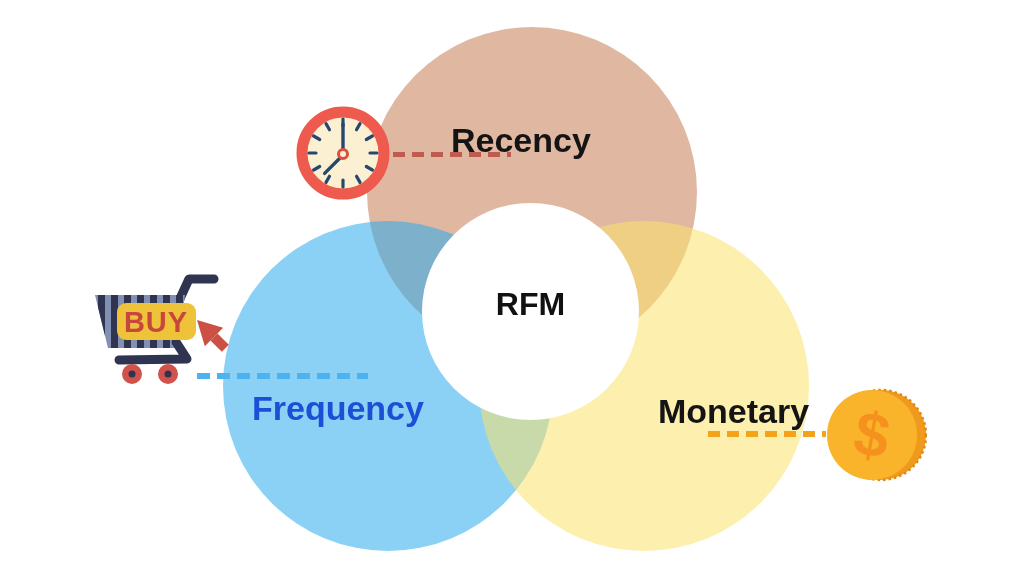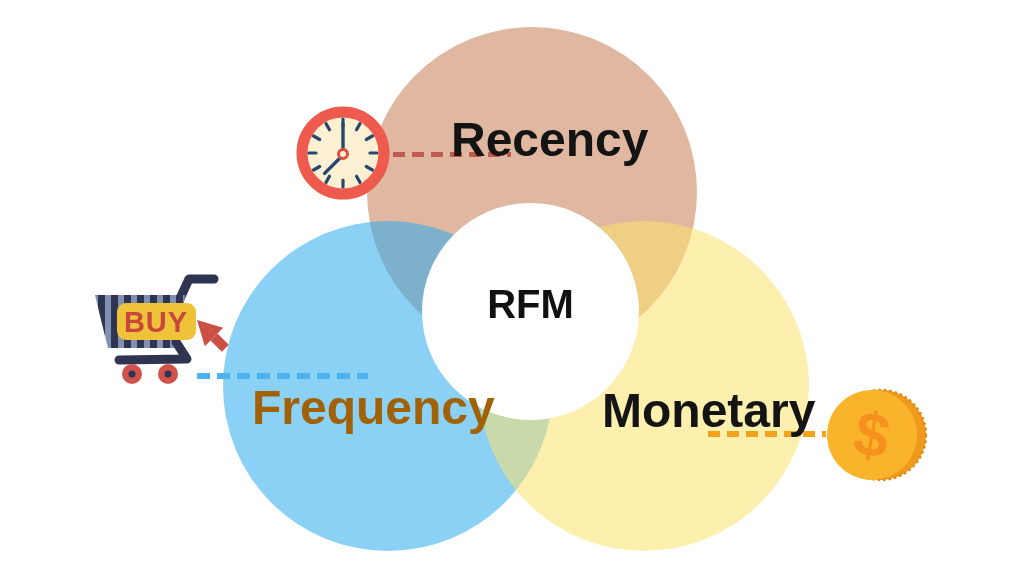--- a/index.html
+++ b/index.html
@@ -10,26 +10,26 @@
   .vcircle{position:absolute;border-radius:50%;width:330px;height:330px;}
   .c-recency{left:367px;top:27px;background:rgba(186,97,48,.45);}
   .c-frequency{left:223px;top:221px;background:rgba(44,170,237,.55);}
   .c-monetary{left:479px;top:221px;background:rgba(251,226,108,.55);}
   .c-center{
     position:absolute;left:422px;top:203px;width:217px;height:217px;border-radius:50%;
     background:#ffffff;display:flex;flex-direction:column;align-items:center;justify-content:center;
     padding-bottom:14px;box-sizing:border-box;
   }
   .c-center span{
-    display:block;font-weight:700;font-size:40px;line-height:57px;color:#111111;text-align:center;
+    display:block;font-weight:700;font-size:32px;line-height:57px;color:#111111;text-align:center;
   }
-  .set-label{position:absolute;font-weight:700;font-size:48px;line-height:42px;white-space:nowrap;}
+  .set-label{position:absolute;font-weight:700;font-size:34px;line-height:42px;white-space:nowrap;}
   .l-recency{left:451px;top:119px;color:#141414;}
-  .l-frequency{left:252px;top:387px;color:#a16207;}
-  .l-monetary{left:602px;top:390px;color:#141414;}
+  .l-frequency{left:252px;top:387px;color:#1d4ed8;}
+  .l-monetary{left:658px;top:390px;color:#141414;}
   .dash{position:absolute;}
   .d-recency{left:393px;top:152px;width:118px;height:5px;
     background:repeating-linear-gradient(90deg,#C05B50 0 12px,transparent 12px 19px);}
   .d-frequency{left:197px;top:373px;width:171px;height:6px;
     background:repeating-linear-gradient(90deg,#4DB2F0 0 13px,transparent 13px 20px);}
   .d-monetary{left:708px;top:431px;width:118px;height:6px;
     background:repeating-linear-gradient(90deg,#F5A21B 0 12px,transparent 12px 19px);}
   .icon{position:absolute;}
   .i-clock{left:294px;top:104px;}
   .i-cart{left:88px;top:258px;}

